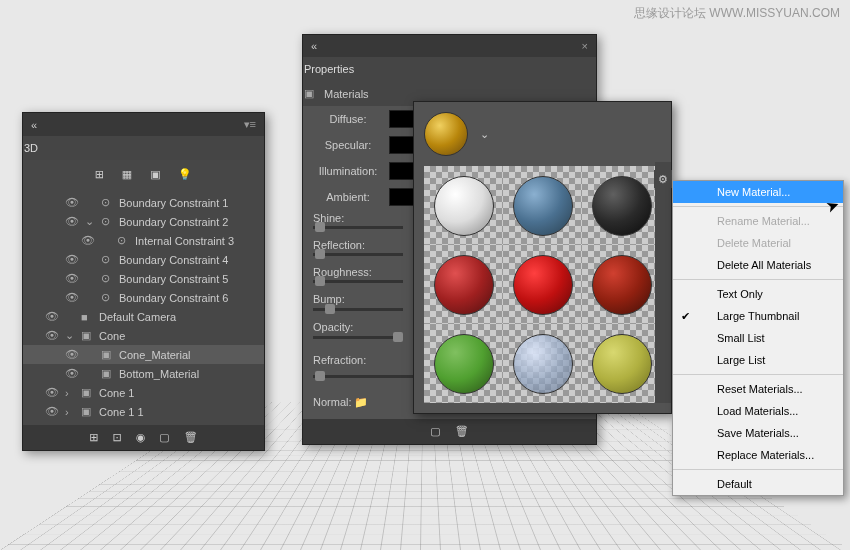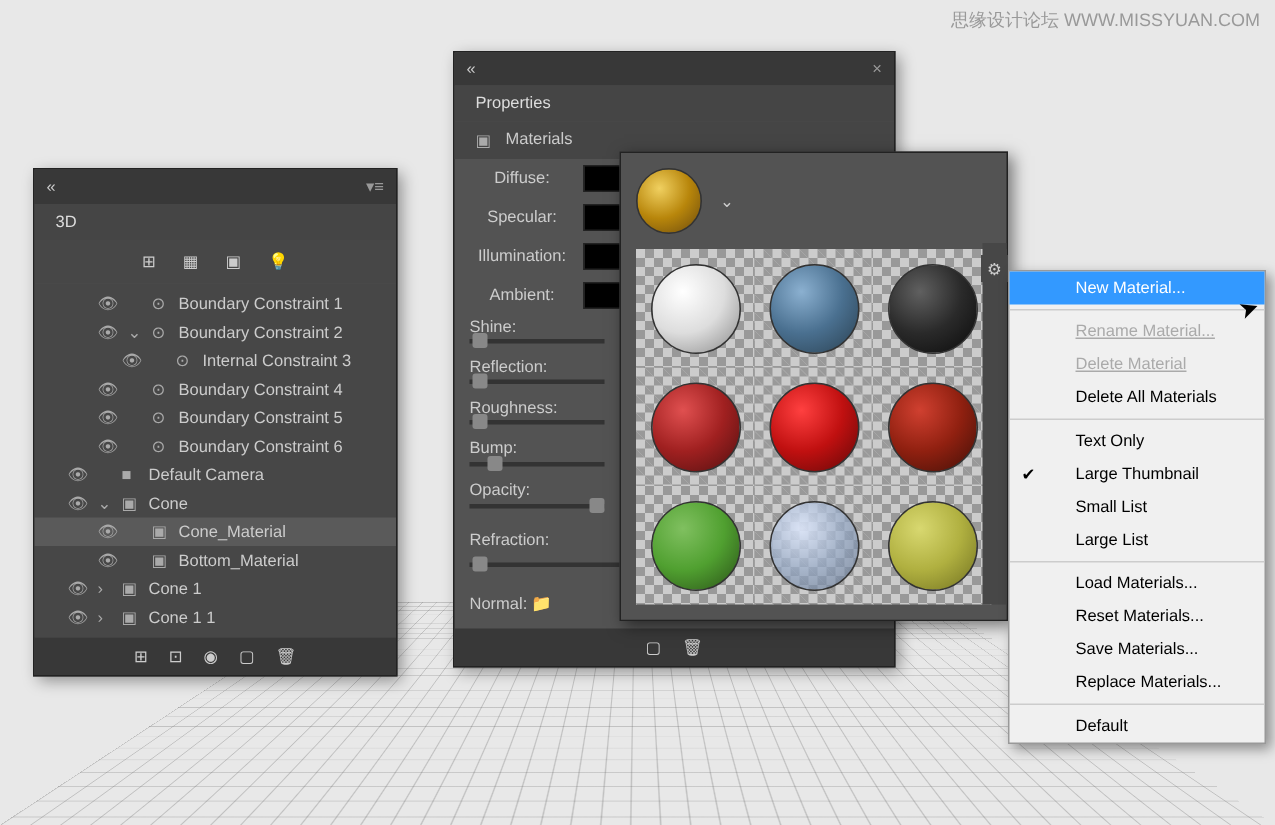--- a/index.html
+++ b/index.html
@@ -4,21 +4,21 @@
 <style>
 * { margin: 0; padding: 0; box-sizing: border-box; font-family: Arial, sans-serif; font-size: 11px; user-select: none; }
 body { width: 850px; height: 550px; background: #e8e8e8; position: relative; overflow: hidden; }
 .grid-bg { position: absolute; top: 0; left: 0; width: 100%; height: 100%; background-image: linear-gradient(rgba(100,100,100,0.3) 1px, transparent 1px), linear-gradient(90deg, rgba(100,100,100,0.3) 1px, transparent 1px); background-size: 20px 20px; transform: perspective(400px) rotateX(55deg); transform-origin: center bottom; }
 .watermark { position: absolute; top: 5px; right: 10px; color: #999; font-size: 12px; }
 
 .panel { position: absolute; background: #535353; border: 1px solid #222; color: #ccc; box-shadow: 3px 3px 10px rgba(0,0,0,0.4); }
 .panel-header { background: #383838; padding: 5px 8px; display: flex; align-items: center; justify-content: space-between; }
 .panel-title { color: #ddd; font-size: 11px; }
 .panel-controls { display: flex; gap: 8px; color: #999; cursor: pointer; }
-.sub-header { background: #454545; padding: 6px 14px; display: flex; align-items: flex-start; gap: 6px; }
+.sub-header { background: #454545; padding: 6px 1px; display: flex; align-items: flex-end; gap: 6px; }
 
 .panel-3d { left: 22px; top: 112px; width: 243px; }
 .toolbar-3d { display: flex; justify-content: center; gap: 18px; padding: 8px; background: #474747; }
 .icon-btn { color: #ccc; cursor: pointer; }
 .tree { background: #474747; padding: 4px 0; max-height: 260px; overflow: hidden; }
 .tree-row { display: flex; align-items: center; padding: 3px 4px; gap: 4px; cursor: pointer; }
 .tree-row.selected { background: #5a5a5a; }
 .eye { width: 18px; text-align: center; color: #aaa; }
 .twist { width: 12px; color: #aaa; }
 .indent1 { padding-left: 20px; } .indent2 { padding-left: 40px; } .indent3 { padding-left: 56px; }
@@ -42,21 +42,21 @@
 .picker-top { padding: 10px; display: flex; align-items: center; gap: 12px; }
 .sphere { border-radius: 50%; border: 1px solid #333; }
 .picker-grid { padding: 0 10px 10px 10px; display: grid; grid-template-columns: repeat(3, 1fr); gap: 0; background: #535353; }
 .picker-cell { aspect-ratio: 1; display: flex; align-items: center; justify-content: center; background-image: linear-gradient(45deg, #999 25%, transparent 25%, transparent 75%, #999 75%), linear-gradient(45deg, #999 25%, #ccc 25%, #ccc 75%, #999 75%); background-size: 12px 12px; background-position: 0 0, 6px 6px; }
 .gear-btn { position: absolute; right: -18px; top: 68px; width: 18px; height: 18px; background: #474747; color: #ccc; display: flex; align-items: center; justify-content: center; cursor: pointer; }
 .scroll-col { position: absolute; right: 0; top: 60px; bottom: 10px; width: 16px; background: #474747; }
 
 .ctx-menu { position: absolute; left: 672px; top: 180px; width: 172px; background: #f0f0f0; border: 1px solid #999; box-shadow: 3px 3px 8px rgba(0,0,0,0.4); color: #000; }
 .ctx-item { padding: 5px 10px 5px 44px; cursor: pointer; position: relative; }
 .ctx-item.hi { background: #3399ff; color: #fff; }
-.ctx-item.disabled { color: #aaa; text-decoration: underline; }
+.ctx-item.disabled { color: #aaa; }
 .ctx-sep { height: 1px; background: #ccc; margin: 3px 0; }
 .ctx-check { position: absolute; left: 8px; }
 .cursor-arrow { position: absolute; left: 826px; top: 196px; font-size: 16px; color: #000; transform: rotate(-20deg); }
 </style>
 </head>
 <body>
 
 <div class="grid-bg"></div>
 <div class="watermark">思缘设计论坛 WWW.MISSYUAN.COM</div>
 
@@ -296,20 +296,20 @@
   <div class="ctx-sep"></div>
   <div class="ctx-item disabled">Rename Material...</div>
   <div class="ctx-item disabled">Delete Material</div>
   <div class="ctx-item">Delete All Materials</div>
   <div class="ctx-sep"></div>
   <div class="ctx-item">Text Only</div>
   <div class="ctx-item"><span class="ctx-check">✔</span><span>Large Thumbnail</span></div>
   <div class="ctx-item">Small List</div>
   <div class="ctx-item">Large List</div>
   <div class="ctx-sep"></div>
+  <div class="ctx-item">Reset Materials...</div>
   <div class="ctx-item">Load Materials...</div>
-  <div class="ctx-item">Reset Materials...</div>
   <div class="ctx-item">Save Materials...</div>
   <div class="ctx-item">Replace Materials...</div>
   <div class="ctx-sep"></div>
   <div class="ctx-item">Default</div>
 </div>
 <div class="cursor-arrow">➤</div>
 
 </body></html>

